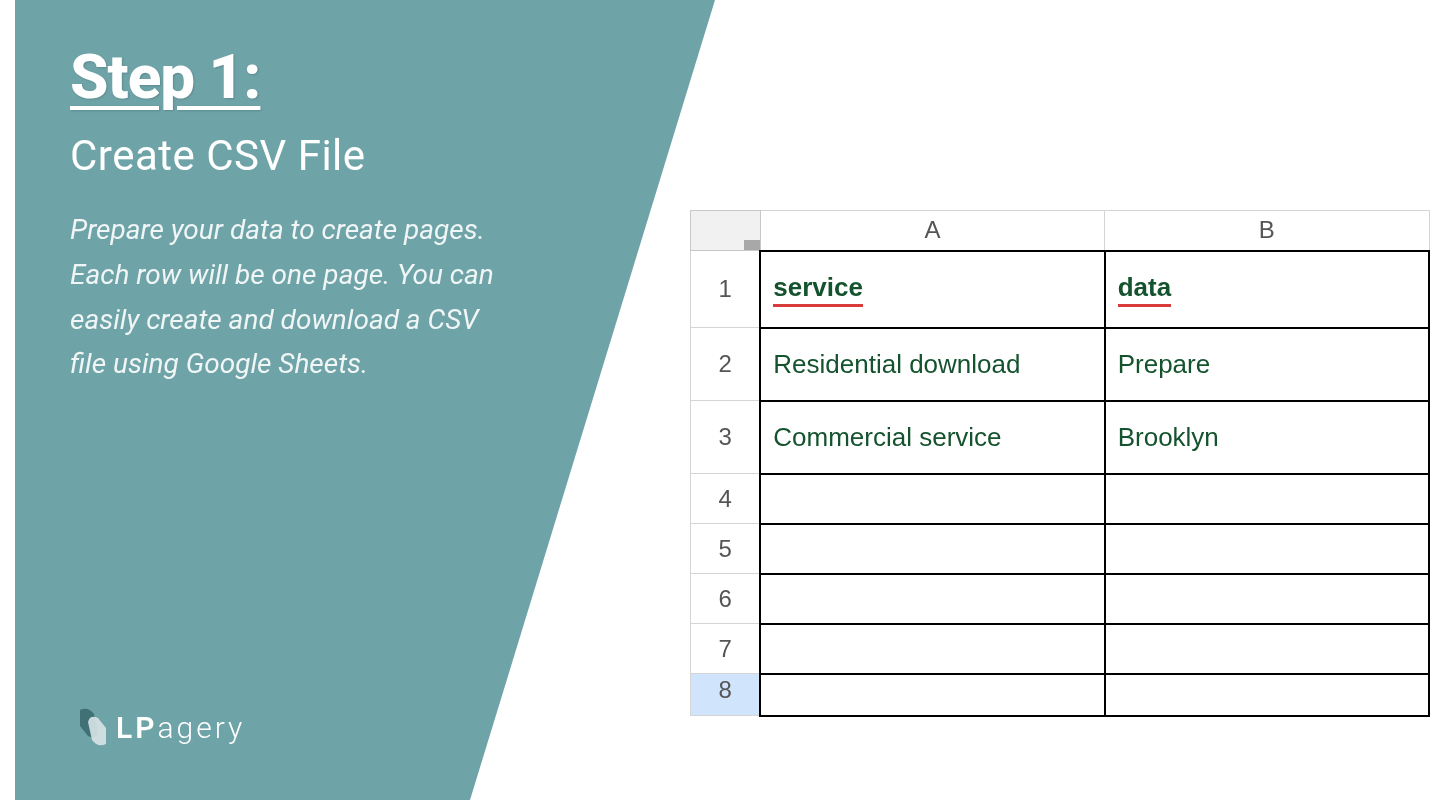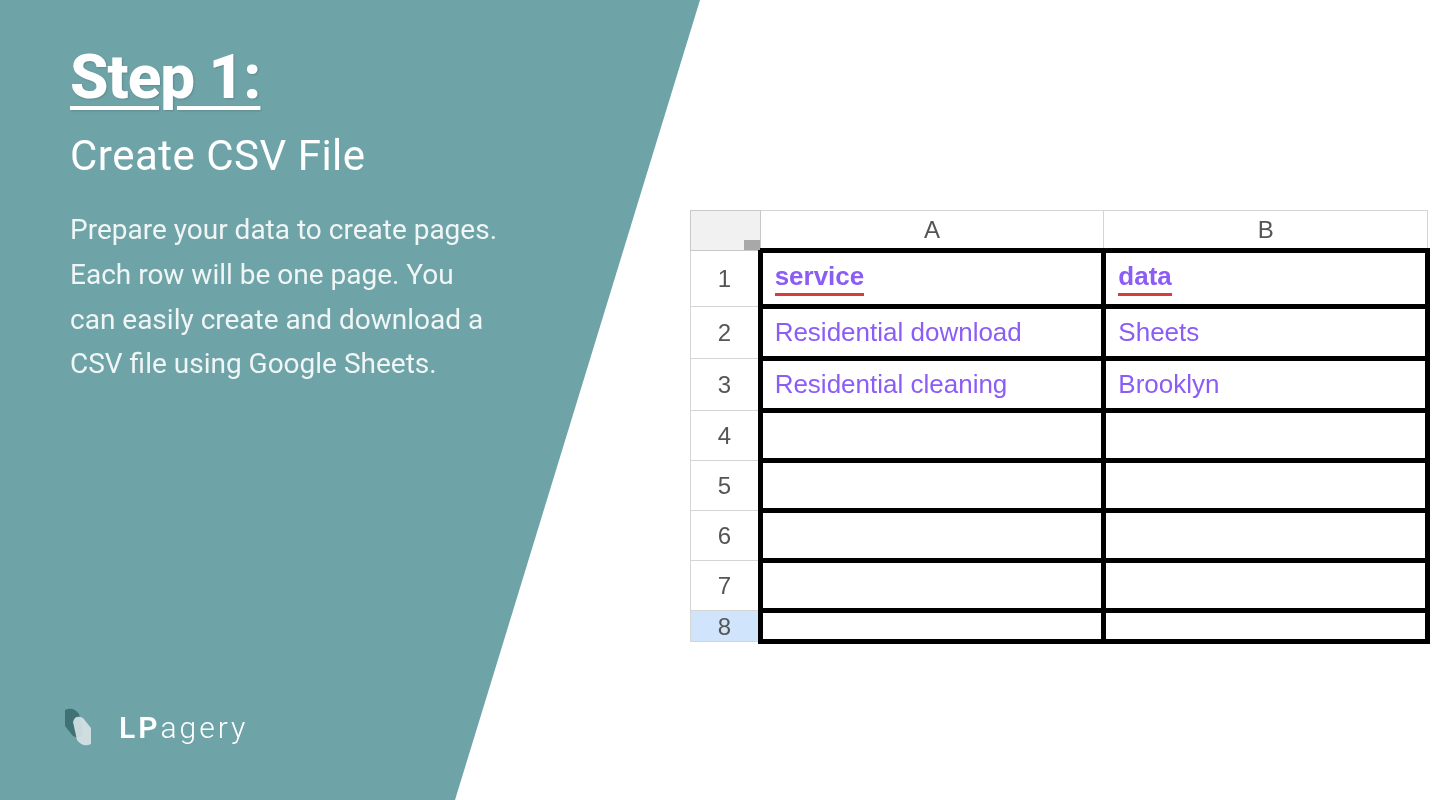--- a/index.html
+++ b/index.html
@@ -11,26 +11,26 @@
       width: 1440px;
       height: 800px;
       position: relative;
       background: #ffffff;
       font-family: -apple-system, BlinkMacSystemFont, 'Segoe UI', Roboto, sans-serif;
       overflow: hidden;
     }
     .left-panel {
       position: absolute;
       top: 0;
-      left: 0;
+      left: 15px;
       width: 700px;
       height: 800px;
       background: #6ea3a8;
       clip-path: polygon(0 0, 100% 0, 65% 100%, 0 100%);
-      padding: 40px 70px;
+      padding: 40px 55px;
       color: #ffffff;
     }
     .step-heading {
       font-size: 62px;
       font-weight: 800;
       text-decoration: underline;
       text-decoration-thickness: 4px;
       text-underline-offset: 8px;
       letter-spacing: -1px;
       margin-bottom: 18px;
@@ -41,28 +41,28 @@
       font-weight: 400;
       letter-spacing: 0.5px;
       margin-bottom: 28px;
     }
     .step-description {
       font-size: 28px;
       font-weight: 400;
       line-height: 1.6;
       max-width: 430px;
       color: #f0f5f5;
+      font-style: italic;
     }
     .brand {
       position: absolute;
       bottom: 50px;
       left: 55px;
       display: flex;
       align-items: center;
-      gap: 18px;
     }
     .brand-icon {
       width: 46px;
       height: 46px;
     }
     .brand-text {
       font-size: 30px;
       font-weight: 300;
       letter-spacing: 3px;
     }
@@ -113,26 +113,26 @@
       border: 1px solid #d5d5d5;
       background: #ffffff;
       height: 50px;
       vertical-align: middle;
       font-size: 24px;
     }
     .row-head.selected {
       background: #d0e4fb;
     }
     .data-cell {
-      border: 5px solid #000000;
-      padding: 8px 12px;
+      border: 2px solid #000000;
+      padding: 20px 12px;
       background: #ffffff;
       height: 50px;
       vertical-align: middle;
-      color: #8b5cf6;
+      color: #14532d;
     }
     .header-cell {
       font-weight: 700;
       position: relative;
     }
     .header-cell .underline {
       display: inline-block;
       border-bottom: 3px solid #d93a3a;
       padding-bottom: 1px;
     }
@@ -175,25 +175,25 @@
       <th class="col-head col-b">B</th>
     </tr>
     <tr>
       <th class="row-head">1</th>
       <td class="data-cell header-cell"><span class="underline">service</span></td>
       <td class="data-cell header-cell"><span class="underline">data</span></td>
     </tr>
     <tr>
       <th class="row-head">2</th>
       <td class="data-cell">Residential download</td>
-      <td class="data-cell">Sheets</td>
+      <td class="data-cell">Prepare</td>
     </tr>
     <tr>
       <th class="row-head">3</th>
-      <td class="data-cell">Residential cleaning</td>
+      <td class="data-cell">Commercial service</td>
       <td class="data-cell">Brooklyn</td>
     </tr>
     <tr>
       <th class="row-head">4</th>
       <td class="data-cell"></td>
       <td class="data-cell"></td>
     </tr>
     <tr>
       <th class="row-head">5</th>
       <td class="data-cell"></td>

